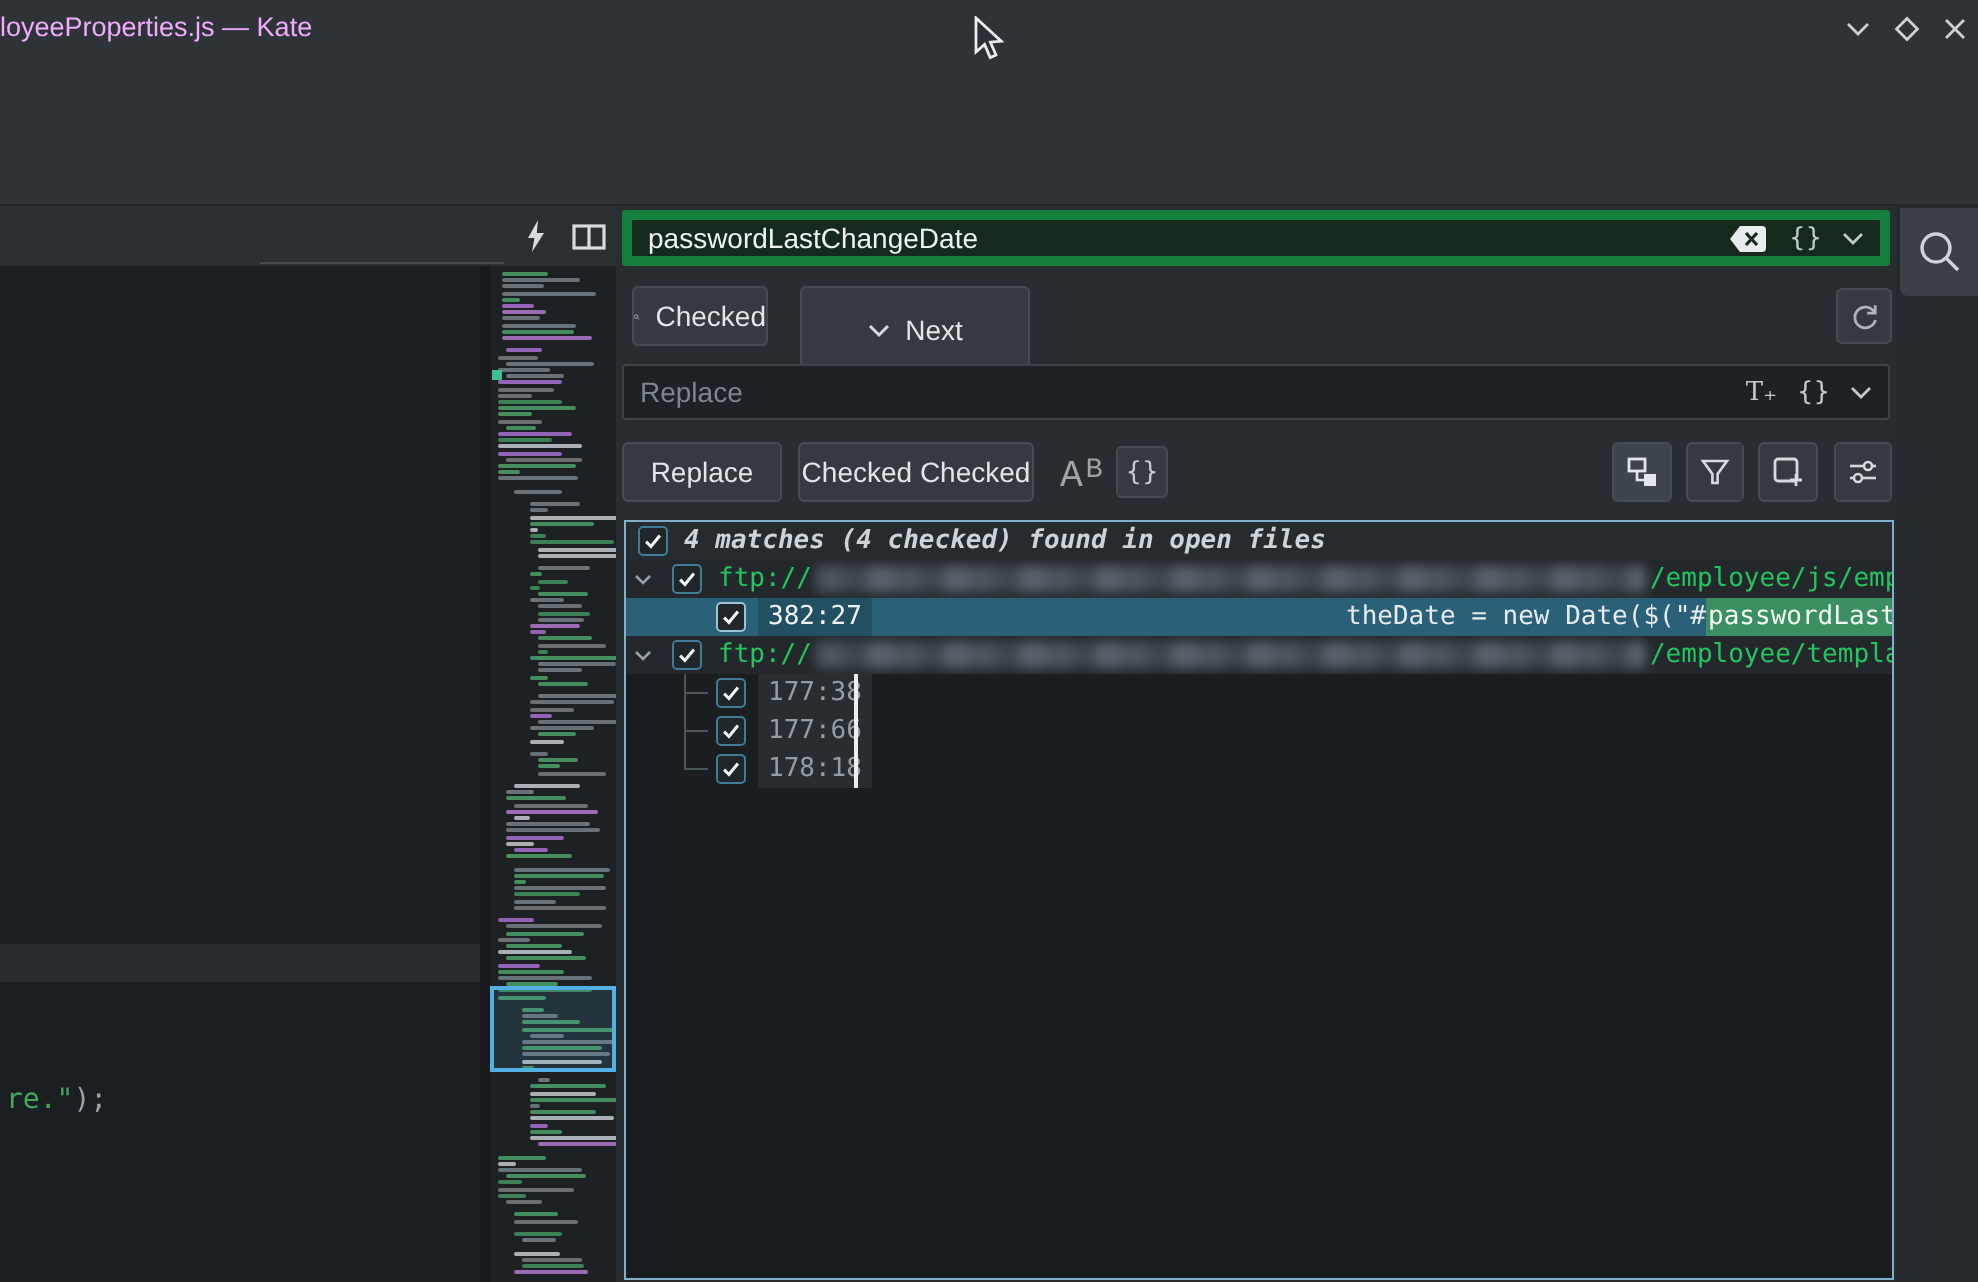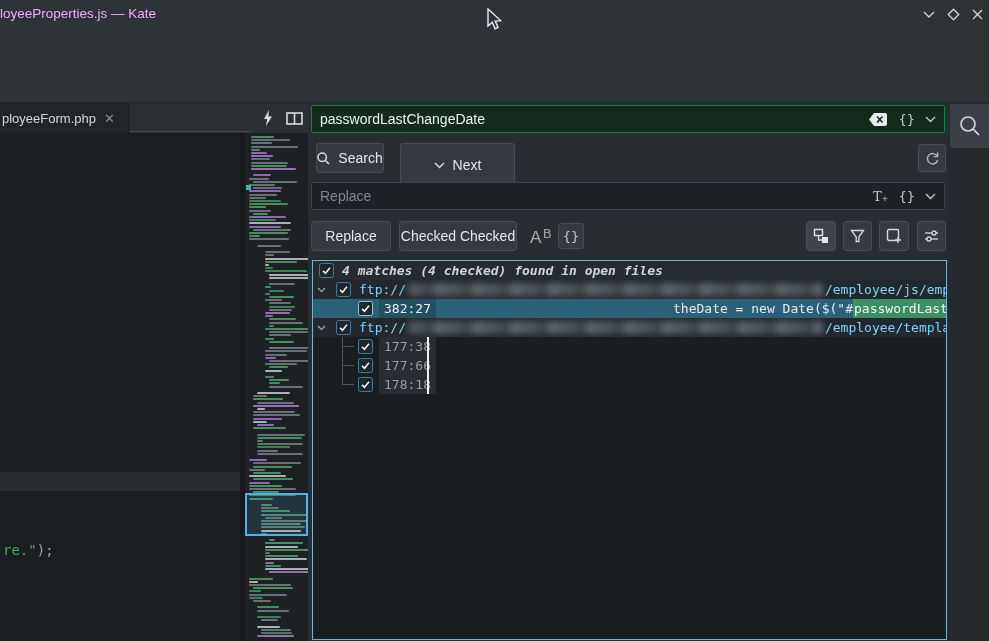--- a/index.html
+++ b/index.html
@@ -36,40 +36,40 @@
   
   .minimap{left:245px;top:133px;width:63px;height:508px;background:#1e2124;overflow:hidden;}
   .mm{position:absolute;height:2px;border-radius:1px;opacity:.9;}
   .mm-mark{position:absolute;left:1px;top:52px;width:5px;height:5px;background:#3fbf8f;}
   .mm-view{position:absolute;left:0;top:360px;width:59px;height:39px;border:2px solid #53b0e2;
            background:rgba(83,176,226,.13);}
 
   
   .panel{left:308px;top:103px;width:640px;height:538px;background:#282d32;}
   .field{box-sizing:border-box;border-radius:2px;display:flex;align-items:center;}
-  .search-field{left:3px;top:2px;width:634px;height:28px;background:#15291c;border:1px solid #15803d;}
+  .search-field{left:3px;top:2px;width:634px;height:28px;background:#15291c;border:5px solid #15803d;}
   .search-field input{flex:1;background:transparent;border:none;outline:none;color:#eef3f3;
                       font-size:14px;font-family:"Liberation Sans",sans-serif;padding:0 0 0 8px;}
   .replace-field{left:3px;top:79px;width:634px;height:28px;background:#1e2226;border:1px solid #3c4248;}
   .replace-field input{flex:1;background:transparent;border:none;outline:none;color:#e8ecee;font-size:14px;
                        font-family:"Liberation Sans",sans-serif;padding:0 0 0 8px;}
   .replace-field input::placeholder{color:#7d868e;}
   .field-icons{display:flex;align-items:center;gap:10px;padding-right:8px;color:#b9bfc4;}
   .glyph{font-size:13px;font-family:"DejaVu Sans",sans-serif;color:#c3c9cd;}
 
   .btn{position:absolute;box-sizing:border-box;background:#343a40;border:1px solid #464c53;border-radius:3px;
        display:flex;align-items:center;justify-content:center;gap:8px;color:#e2e6e8;font-size:14px;cursor:default;}
   .btn.pressed{background:#3e444b;}
 
   
   .results{left:312px;top:260px;width:635px;height:380px;background:#1b1e21;border:1px solid #7fb0cc;
            box-sizing:border-box;font-family:"DejaVu Sans Mono",monospace;font-size:13px;overflow:hidden;}
   .rrow{position:absolute;left:0;width:633px;height:19px;display:flex;align-items:center;white-space:nowrap;overflow:hidden;}
   .row-summary{top:0;background:#262b2f;color:#ccd4d9;font-weight:bold;font-style:italic;}
-  .row-file{background:#24282c;color:#7dd3fc;}
+  .row-file{background:#24282c;color:#22c55e;}
   .row-match{color:#949ca4;}
   .row-selected{background:#2b6178;color:#e6ebee;}
   .cbx{display:inline-flex;width:13px;height:13px;border:1px solid #417c97;border-radius:2.5px;background:#20262a;
        align-items:center;justify-content:center;flex:none;}
   .cbx svg{width:11px;height:11px;}
   .expander{width:12px;height:12px;flex:none;display:flex;align-items:center;justify-content:center;}
   .num-box{background:#282d31;padding:2px 5px;margin-left:6px;}
   .row-selected .num-box{background:rgba(0,0,0,.18);color:#eef3f5;}
   .redact{display:inline-block;height:13px;width:415px;margin:0 2px;border-radius:2px;
           background:repeating-linear-gradient(90deg,#5a656e 0 14px,#49535b 14px 26px,#6b7680 26px 38px);
@@ -106,24 +106,20 @@
     <div class="abs winbtn" style="left:968px">
       <svg width="11" height="11" viewBox="0 0 11 11">
           <path d="M1 1 L10 10 M10 1 L1 10" stroke="#ccd1d5" stroke-width="1.4"></path>
         </svg>
     </div>
   </div>
 
   <div class="abs chrome-gap"></div>
 
   <div class="abs tabstrip">
-    <div class="abs tab-active">
-      <span class="tab-label">ployeeForm.php</span>
-      <span class="tab-close">✕</span>
-    </div>
     <div class="abs tab-underline"></div>
     <div class="abs strip-btn" style="left:256px">
       <svg width="11" height="16" viewBox="0 0 11 16">
           <path d="M7 0 L2 9 H5.2 L4 16 L10 6.5 H6.4 Z" fill="#d8dcdf"></path>
         </svg>
     </div>
     <div class="abs strip-btn" style="left:283px">
       <svg width="17" height="13" viewBox="0 0 17 13">
         <rect x="1" y="1" width="15" height="11" fill="none" stroke="#d8dcdf" stroke-width="1.6"></rect>
         <line x1="8.5" y1="1" x2="8.5" y2="12" stroke="#d8dcdf" stroke-width="1.6"></line>
@@ -304,21 +300,21 @@
             </svg>
         </span>
       </div>
     </div>
 
     <div class="btn" style="left:8px;top:40px;width:68px;height:30px;">
       <svg width="13" height="13" viewBox="0 0 13 13">
           <circle cx="5.2" cy="5.2" r="4.2" fill="none" stroke="#d6dadd" stroke-width="1.5"></circle>
           <line x1="8.5" y1="8.5" x2="12" y2="12" stroke="#d6dadd" stroke-width="1.5"></line>
         </svg>
-      <span>Search</span>
+      <span>Checked</span>
     </div>
     <div class="btn" style="left:92px;top:40px;width:115px;height:44px;">
       <svg width="11" height="7" viewBox="0 0 11 7">
           <polyline points="1,1 5.5,5.5 10,1" fill="none" stroke="#d6dadd" stroke-width="1.5"></polyline>
         </svg>
       <span>Next</span>
     </div>
     <div class="btn" style="left:610px;top:41px;width:28px;height:28px;">
       <svg width="15" height="15" viewBox="0 0 15 15">
         <path d="M12.2 5.2 A5.2 5.2 0 1 0 12.7 9" fill="none" stroke="#aeb4b9" stroke-width="1.4"></path>

